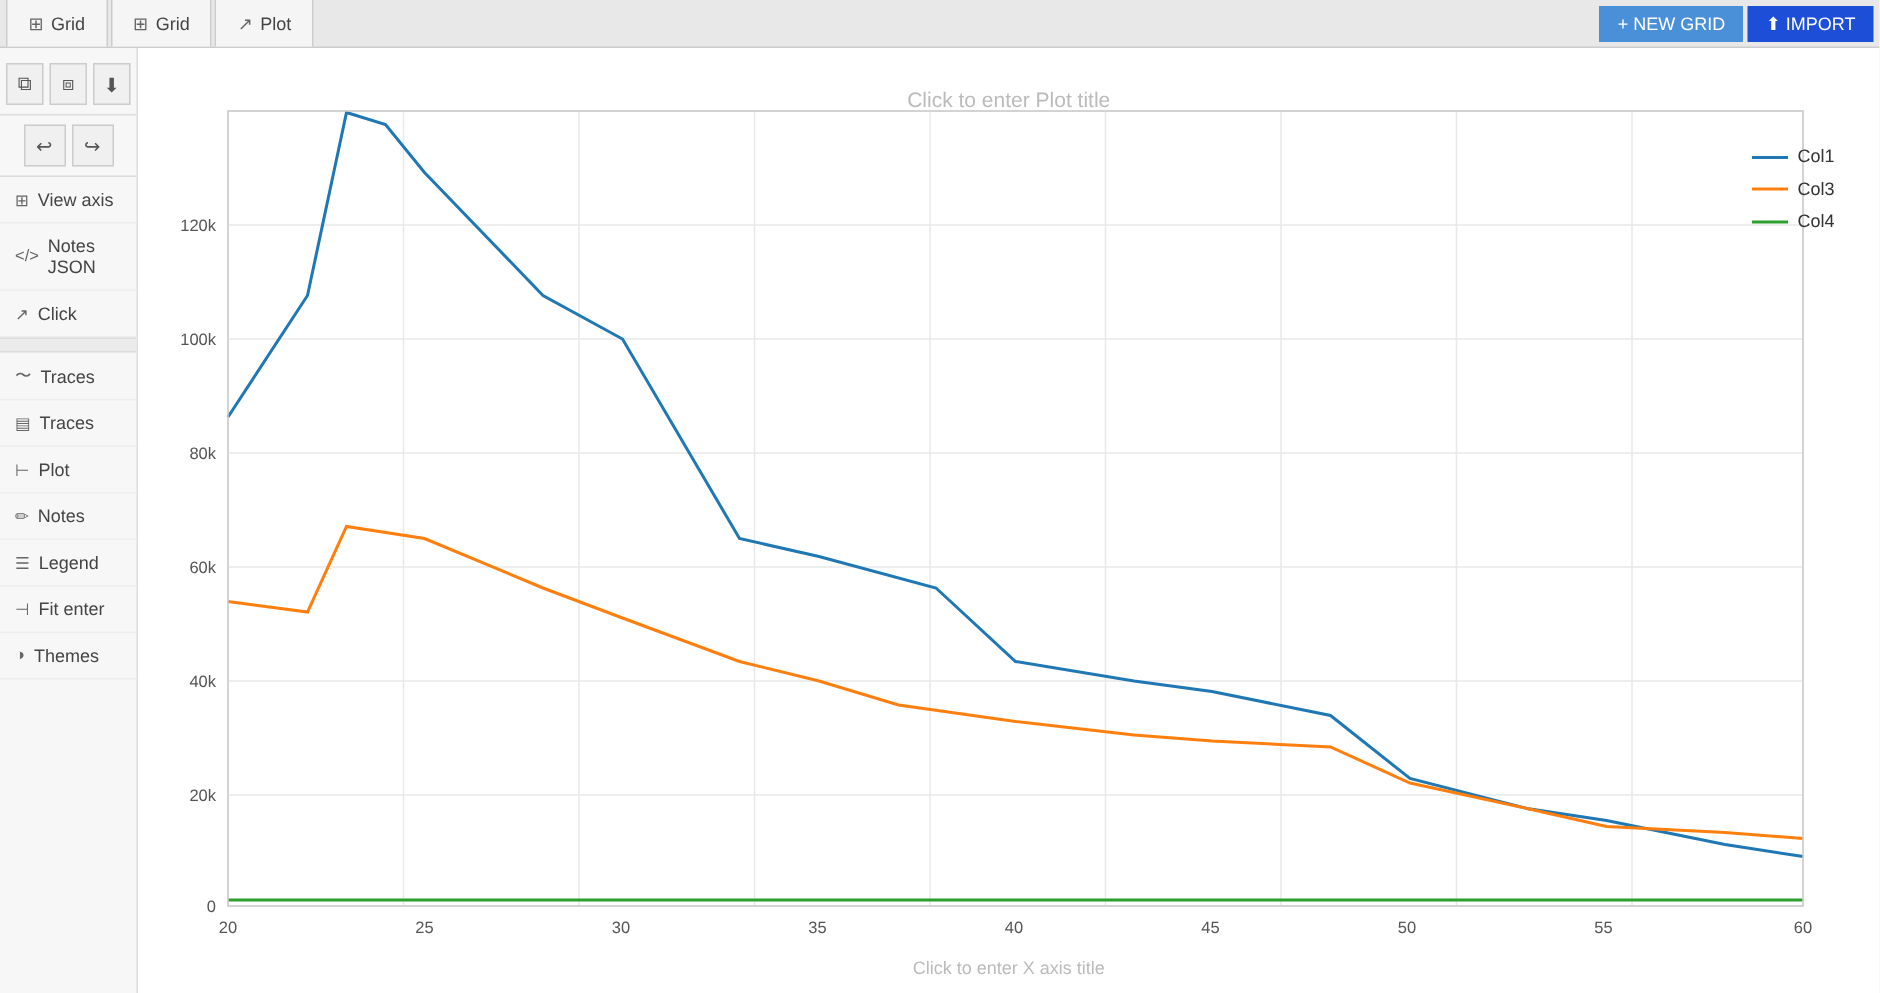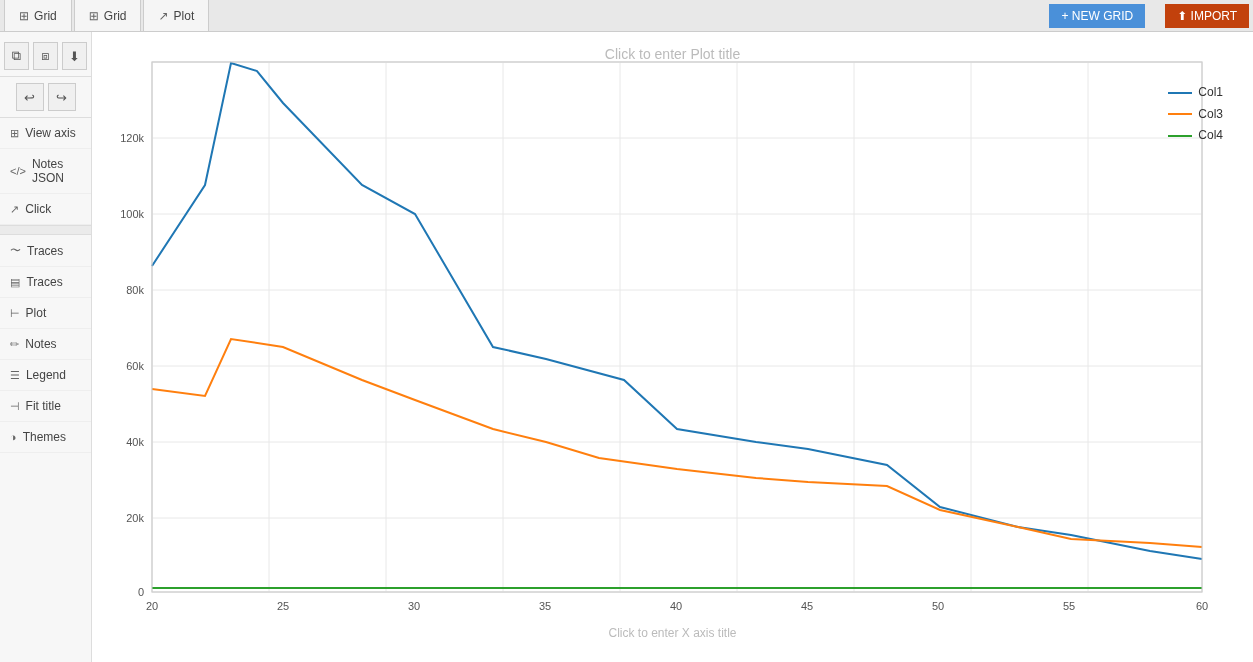--- a/index.html
+++ b/index.html
@@ -29,27 +29,27 @@
     }
     .tab-icon { margin-right: 5px; color: #666; }
     .tab-spacer { flex: 1; }
     .btn-new-grid {
       background: #4a90d9;
       color: white;
       border: none;
       padding: 5px 12px;
       cursor: pointer;
       font-size: 12px;
-      margin-right: 20px;
+      margin-right: 3px;
       display: flex;
       align-items: center;
       gap: 4px;
     }
     .btn-import {
-      background: #c2410c;
+      background: #1d4ed8;
       color: white;
       border: none;
       padding: 5px 12px;
       cursor: pointer;
       font-size: 12px;
       display: flex;
       align-items: center;
       gap: 4px;
     }
 
@@ -113,20 +113,21 @@
       height: 100%;
       position: relative;
     }
 
     .plot-title-placeholder {
       text-align: center;
       padding-top: 14px;
       color: #bbb;
       font-size: 14px;
       cursor: pointer;
+      margin-top: 12px;
     }
 
     .x-axis-title-placeholder {
       text-align: center;
       color: #bbb;
       font-size: 12px;
       position: absolute;
       bottom: 22px;
       width: 100%;
       cursor: pointer;
@@ -230,21 +231,21 @@
     <div class="sidebar-nav-item">
       <span class="sidebar-nav-icon">✏</span>
       <span>Notes</span>
     </div>
     <div class="sidebar-nav-item">
       <span class="sidebar-nav-icon">☰</span>
       <span>Legend</span>
     </div>
     <div class="sidebar-nav-item">
       <span class="sidebar-nav-icon">⊣</span>
-      <span>Fit title</span>
+      <span>Fit enter</span>
     </div>
     <div class="sidebar-nav-item">
       <span class="sidebar-nav-icon">◑</span>
       <span>Themes</span>
     </div>
   </div>
 
   <div id="chart-area">
     <div class="chart-container">
 

